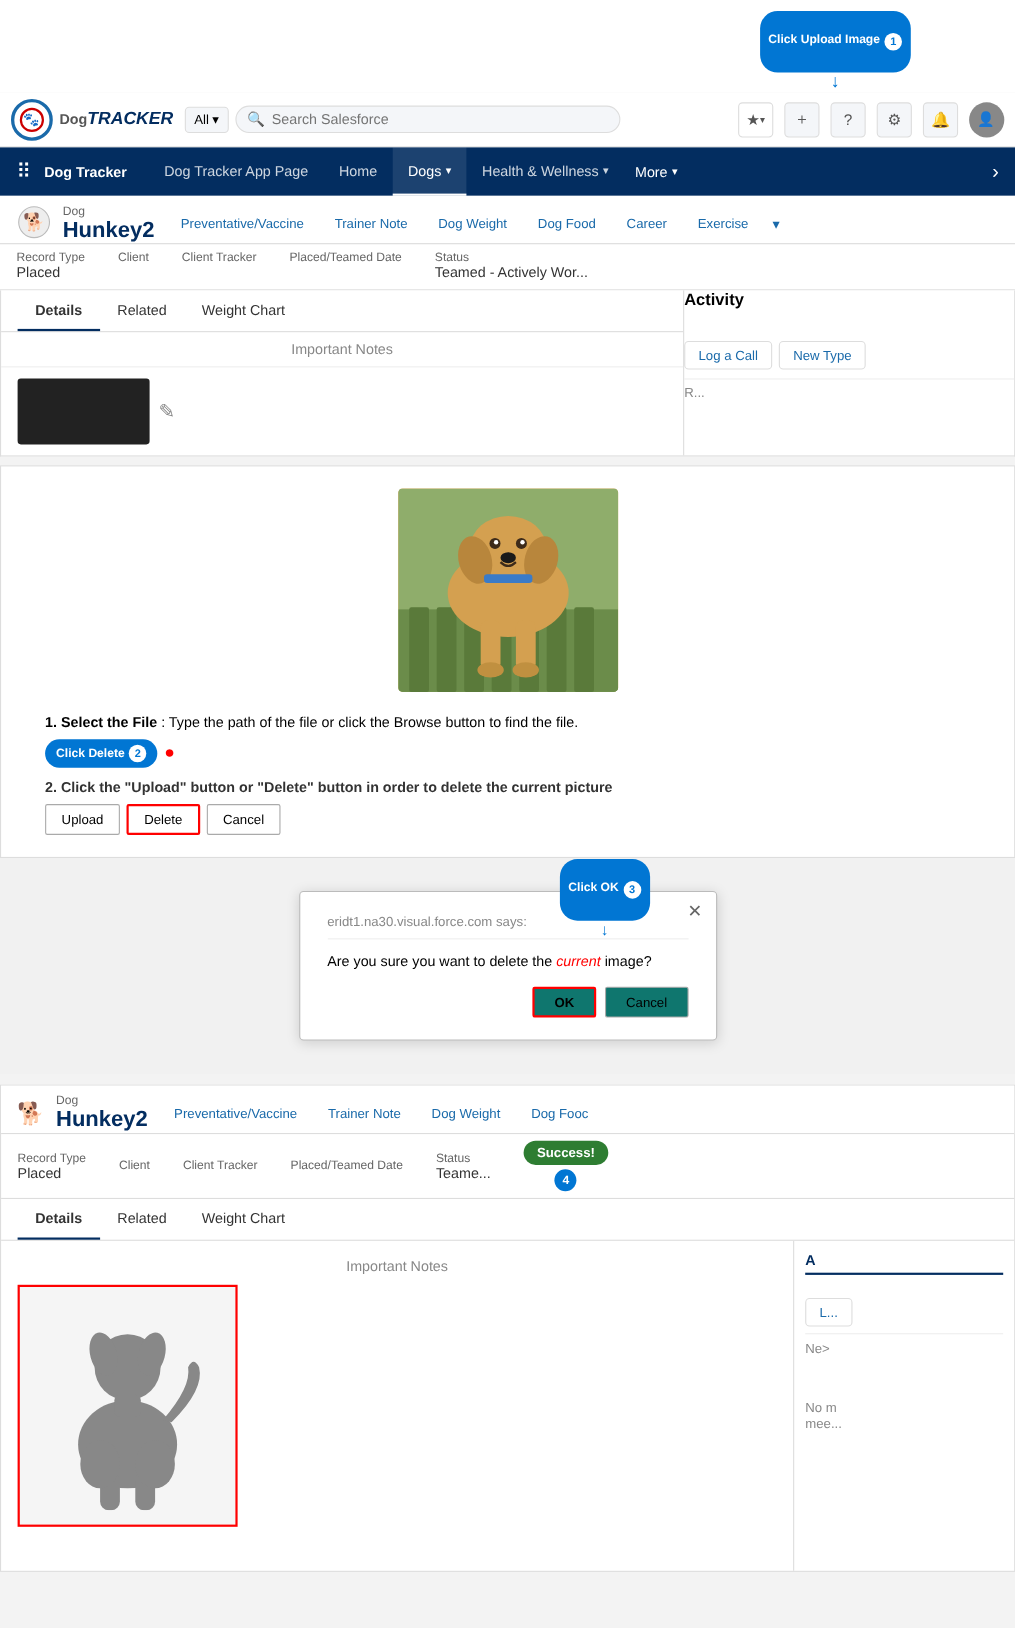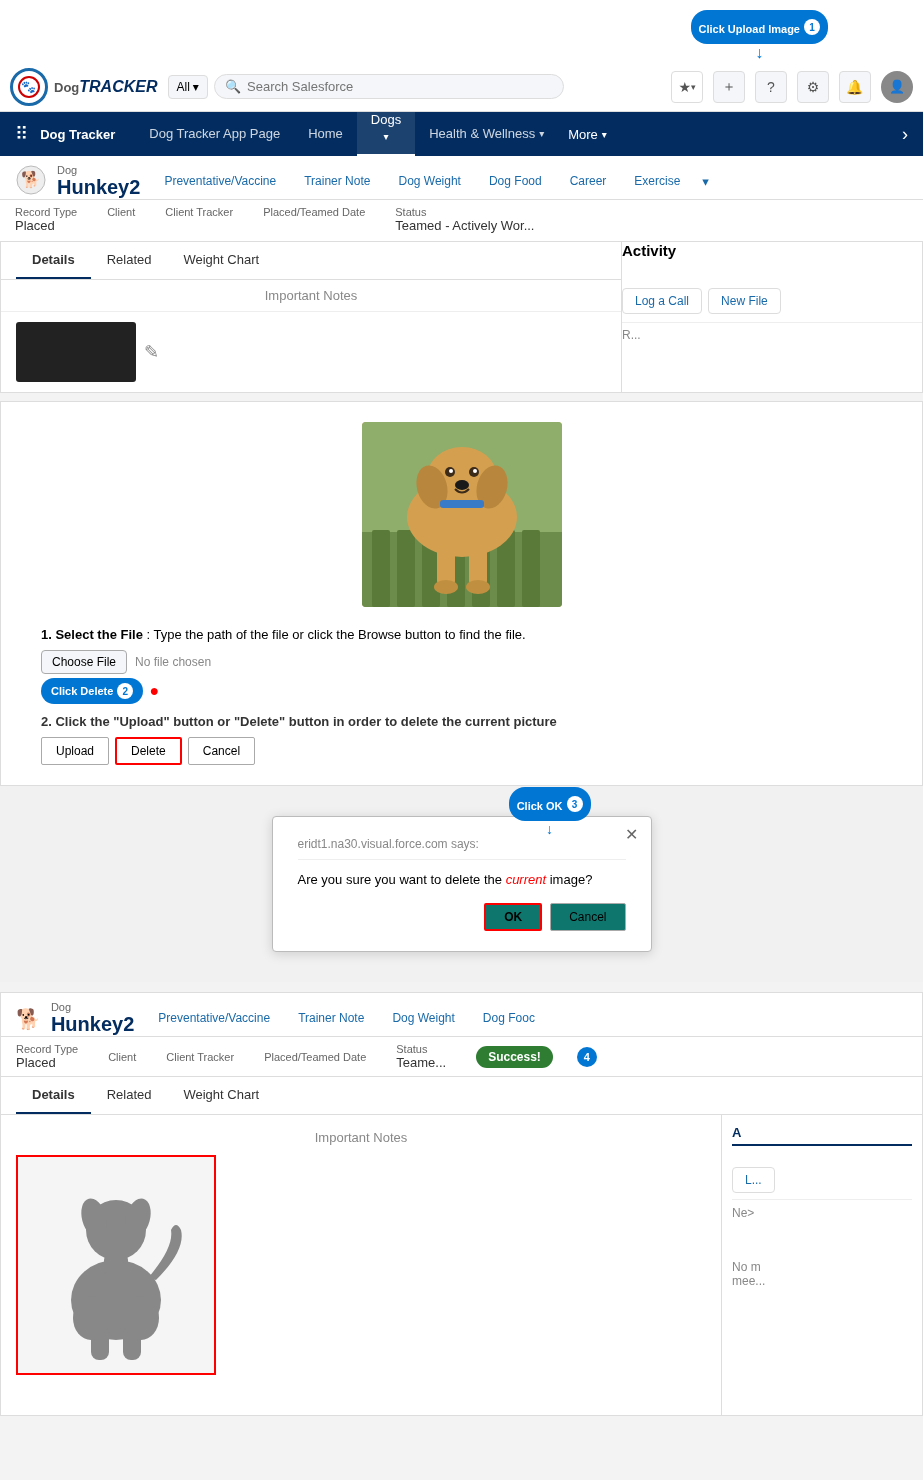--- a/index.html
+++ b/index.html
@@ -60,21 +60,21 @@
       height: 44px;
     }
     .sec-nav-grid { color: white; margin-right: 12px; font-size: 18px; cursor: pointer; }
     .sec-nav-title { color: white; font-size: 13px; font-weight: bold; margin-right: 20px; }
     .sec-nav-items { display: flex; gap: 0; }
     .sec-nav-item {
       color: rgba(255,255,255,0.8); padding: 0 14px; height: 44px;
       display: flex; align-items: center; gap: 4px; cursor: pointer;
       font-size: 13px; border-bottom: 2px solid transparent;
     }
-    .sec-nav-item.active { color: white; border-bottom: 2px solid white; background: rgba(255,255,255,0.1); flex-direction: column; }
+    .sec-nav-item.active { color: white; border-bottom: 2px solid white; background: rgba(255,255,255,0.1); }
     .sec-nav-item .chevron { font-size: 10px; }
     .sec-nav-more { color: white; padding: 0 10px; display: flex; align-items: center; cursor: pointer; }
 
     
     .record-header {
       background: white;
       border-bottom: 1px solid #ddd;
       padding: 8px 15px 0 15px;
     }
     .record-header-top {
@@ -197,23 +197,23 @@
       border: 2px solid red;
       display: flex; align-items: center; justify-content: center;
       background: #f5f5f5;
     }
 
     
     .page-wrapper { width: 923px; position: relative; overflow: hidden; }
 
     
     .step-indicator {
-      display: inline-flex; align-items: flex-end; gap: 4px;
+      display: inline-flex; align-items: flex-start; gap: 4px;
       background: #0176d3; color: white; border-radius: 16px;
-      padding: 9px 8px; font-size: 11px; font-weight: bold;
+      padding: 20px 8px; font-size: 11px; font-weight: bold;
     }
     .step-indicator .num {
       background: white; color: #0176d3; border-radius: 50%;
       width: 16px; height: 16px;
       display: flex; align-items: center; justify-content: center;
       font-size: 10px;
     }
 
     .click-delete-tooltip {
       background: #0176d3;
@@ -401,21 +401,21 @@
       <div style="padding: 10px 15px; display: flex; align-items: center; gap: 8px;">
         <div style="width: 120px; height: 60px; background: #222; border-radius: 3px;"></div>
         <span style="color: #888; font-size: 18px; cursor: pointer;">✎</span>
       </div>
     </div>
 
     <div class="col-right">
       <div class="activity-title">Activity</div>
       <div class="activity-btns">
         <button class="activity-btn">Log a Call</button>
-        <button class="activity-btn">New File</button>
+        <button class="activity-btn">New Type</button>
       </div>
       <div style="color: #888; font-size: 12px; margin-top: 8px; padding: 5px 0; border-top: 1px solid #eee;">R...</div>
     </div>
   </div>
 
   <div style="background: white; border: 1px solid #ddd; margin-top: 8px; padding: 20px 40px 20px 40px;">
 
     <div style="display: flex; justify-content: center; margin-bottom: 20px;">
       <div style="width: 200px; height: 185px; border-radius: 4px; overflow: hidden; background: #c8a85a; position: relative;">
 
@@ -454,24 +454,20 @@
           <rect x="107" y="120" width="18" height="45" fill="#d4a050" rx="6"></rect>
 
           <ellipse cx="84" cy="165" rx="12" ry="7" fill="#c09040"></ellipse>
           <ellipse cx="116" cy="165" rx="12" ry="7" fill="#c09040"></ellipse>
         </svg>
       </div>
     </div>
 
     <div style="font-size: 13px; margin-bottom: 8px;">
       <strong>1. Select the File</strong> <span>: Type the path of the file or click the Browse button to find the file.</span>
-    </div>
-    <div style="display: flex; align-items: center; gap: 8px; margin-bottom: 4px;">
-      <button class="choose-file-btn">Choose File</button>
-      <span class="no-file-text">No file chosen</span>
     </div>
     <div style="display: flex; align-items: center; gap: 6px; margin-bottom: 10px;">
       <div class="click-delete-tooltip">
         <span>Click Delete</span>
         <span class="num" style="background: white; color: #0176d3; border-radius: 50%; width: 16px; height: 16px; display: inline-flex; align-items: center; justify-content: center; font-size: 10px;">2</span>
       </div>
       <span class="red-dot">●</span>
     </div>
 
     <div class="step2-instruction">
@@ -545,21 +541,21 @@
         <span class="field-label">Client Tracker</span>
       </div>
       <div class="field-group">
         <span class="field-label">Placed/Teamed Date</span>
       </div>
       <div class="field-group">
         <span class="field-label">Status</span>
         <span class="field-value">Teame...</span>
       </div>
 
-      <div style="display: flex; align-items: center; gap: 24px;">
+      <div style="display: flex; align-items: center; gap: 4px; flex-direction: column;">
         <div class="success-toast">
           <span>Success!</span>
         </div>
         <div style="background: #0176d3; color: white; border-radius: 50%; width: 20px; height: 20px; display: flex; align-items: center; justify-content: center; font-size: 11px; font-weight: bold;">4</div>
       </div>
     </div>
 
     <div class="second-content-tabs">
       <div class="second-content-tab active">
         <span>Details</span>

